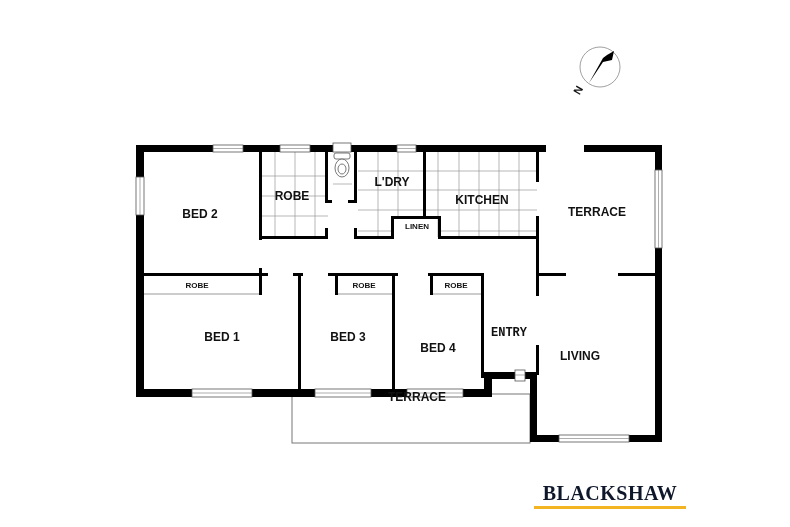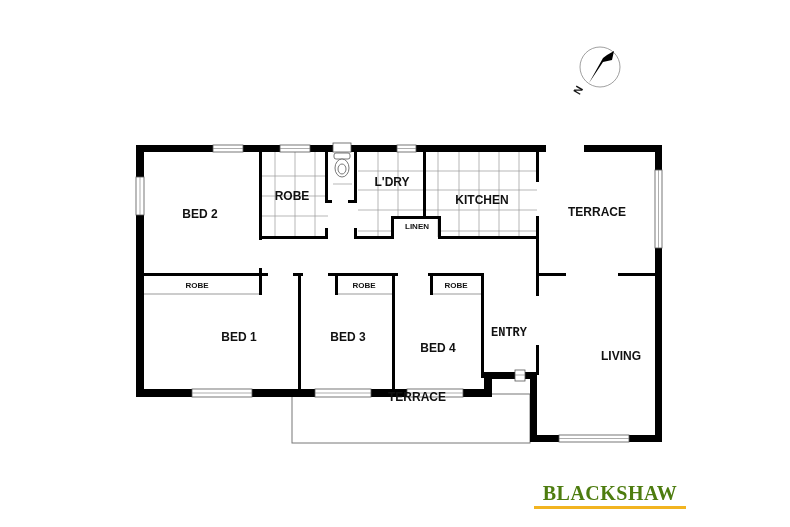--- a/index.html
+++ b/index.html
@@ -2,21 +2,21 @@
 <html><head>
 <meta charset="utf-8">
 <style>
   html, body { margin:0; padding:0; background:#ffffff; }
   body { width:790px; height:527px; position:relative; overflow:hidden; font-family:"Liberation Sans", sans-serif; }
   #plan { position:absolute; left:0; top:0; }
   .lbl { position:absolute; font-family:"Liberation Sans", sans-serif; font-weight:bold; color:#111; white-space:nowrap; transform:translate(-50%,-50%); }
   .lbl.big { font-size:12px; }
   .lbl.small { font-size:8px; }
   #brand { position:absolute; left:534px; top:482px; width:152px; text-align:center; }
-  #brand-name { font-family:"Liberation Serif", serif; font-weight:bold; font-size:20px; letter-spacing:0.5px; color:#4d7c0f; line-height:22px; }
+  #brand-name { font-family:"Liberation Serif", serif; font-weight:bold; font-size:20px; letter-spacing:0.5px; color:#0f172a; line-height:22px; }
   #brand-bar { height:3px; background:#f2b420; margin-top:2px; }
   #north-n { position:absolute; left:574px; top:84px; font-family:"Liberation Sans", sans-serif; font-weight:bold; font-size:11px; transform:rotate(-60deg); color:#111; }
 </style>
 </head>
 <body>
 
 <svg id="plan" width="790" height="527" viewBox="0 0 790 527" xmlns="http://www.w3.org/2000/svg">
 
   <g stroke="#999" stroke-width="0.7" fill="none">
 
@@ -152,25 +152,25 @@
 <div id="labels">
     <div class="lbl big" style="left: 200px; top: 214px;">BED 2</div>
     <div class="lbl big" style="left: 292px; top: 196px;">ROBE</div>
     <div class="lbl big" style="left: 392px; top: 182px;">L'DRY</div>
     <div class="lbl big" style="left: 482px; top: 200px;">KITCHEN</div>
     <div class="lbl small" style="left: 417px; top: 226px;">LINEN</div>
     <div class="lbl big" style="left: 597px; top: 212px;">TERRACE</div>
     <div class="lbl small" style="left: 197px; top: 285px;">ROBE</div>
     <div class="lbl small" style="left: 364px; top: 285px;">ROBE</div>
     <div class="lbl small" style="left: 456px; top: 285px;">ROBE</div>
-    <div class="lbl big" style="left: 239px; top: 337px;">BED 1</div>
+    <div class="lbl big" style="left: 222px; top: 337px;">BED 1</div>
     <div class="lbl big" style="left: 348px; top: 337px; text-align: center;">BED 3</div>
     <div class="lbl big" style="left: 438px; top: 348px;">BED 4</div>
     <div class="lbl big" style="left: 509px; top: 333px; font-family: Liberation Mono, monospace;">ENTRY</div>
-    <div class="lbl big" style="left: 621px; top: 356px;">LIVING</div>
+    <div class="lbl big" style="left: 580px; top: 356px;">LIVING</div>
     <div class="lbl big" style="left: 417px; top: 397px;">TERRACE</div>
   </div>
 
 <div id="north-n">N</div>
 
 <div id="brand">
   <div id="brand-name">BLACKSHAW</div>
   <div id="brand-bar"></div>
 </div>
 

